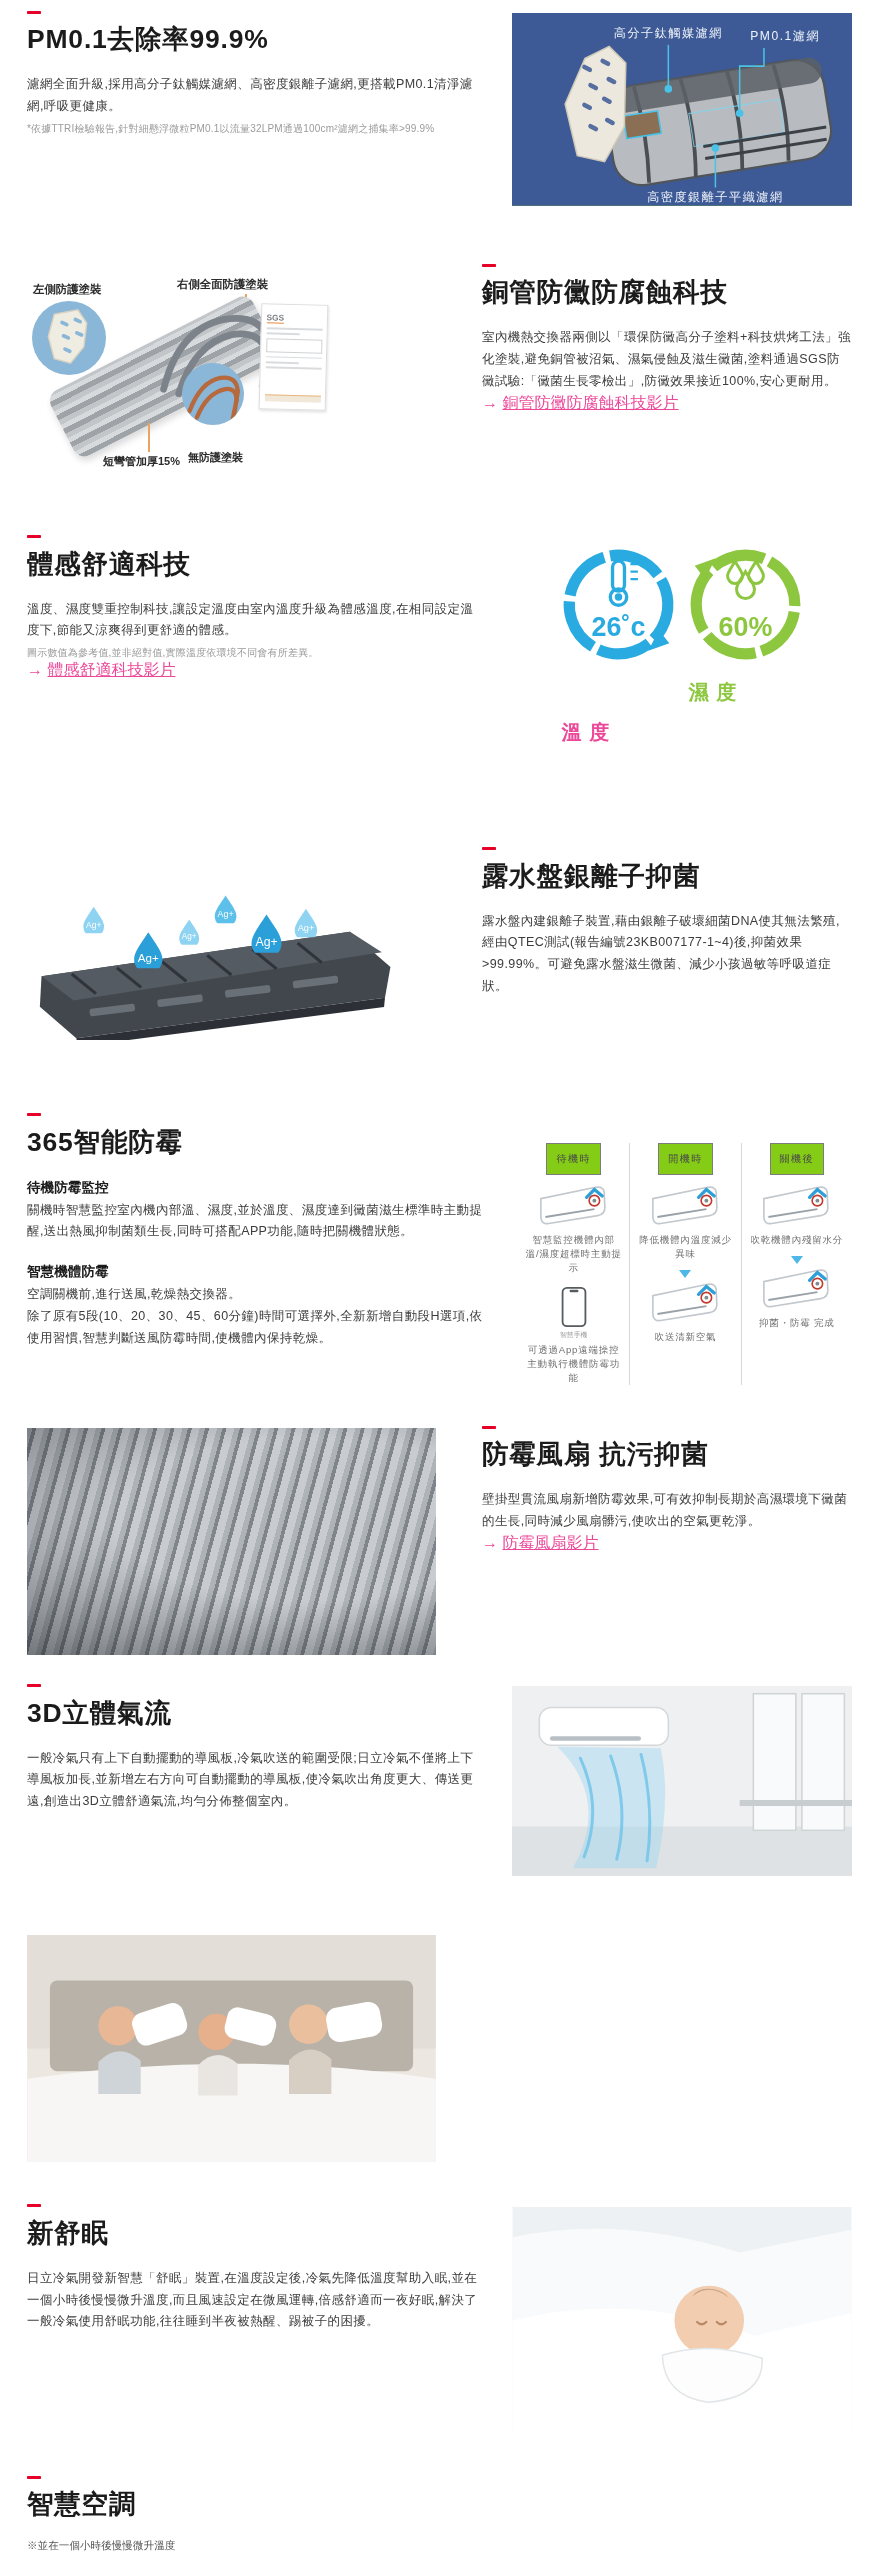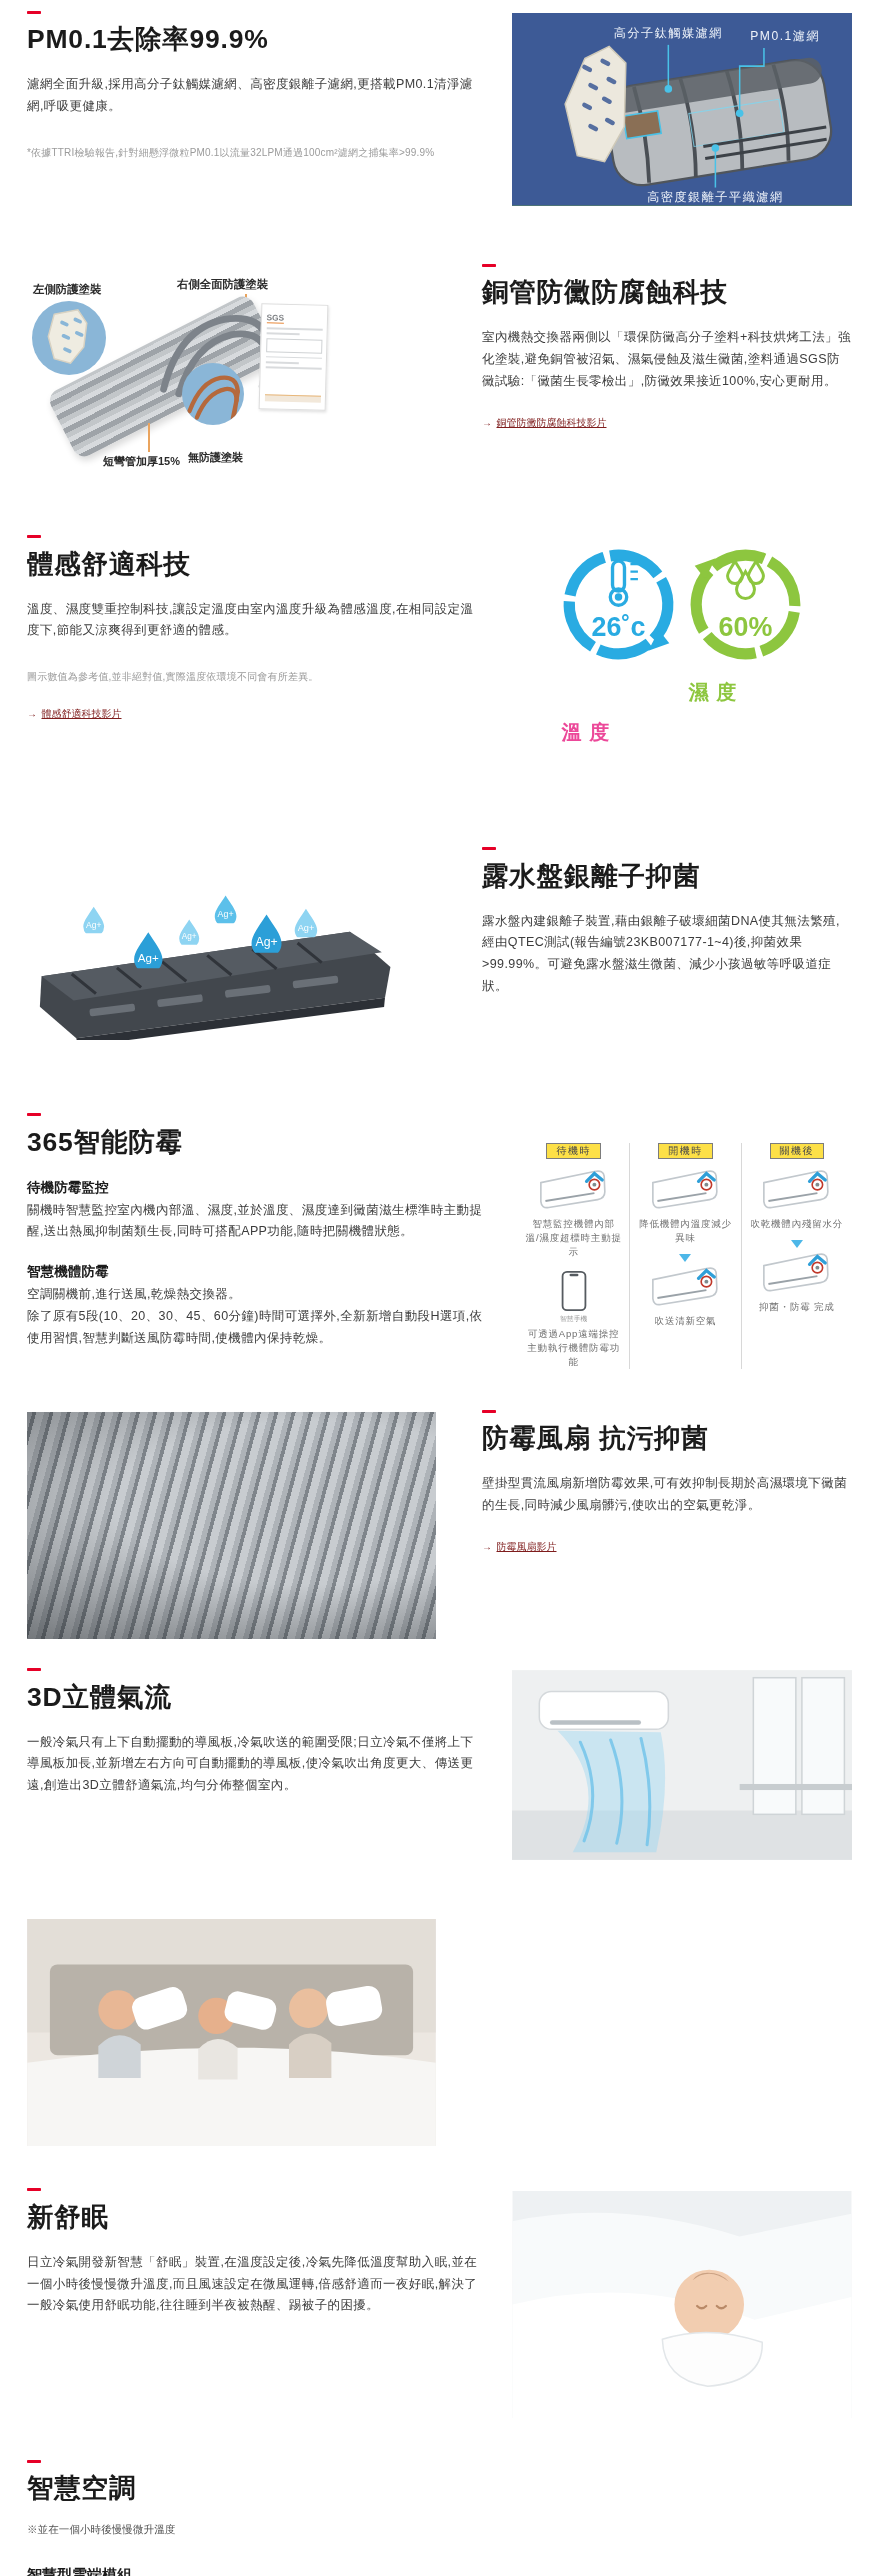--- a/index.html
+++ b/index.html
@@ -9,22 +9,22 @@
 
   section { display:grid; align-items:start; }
   .g-txt-img { grid-template-columns: 1fr 340px; column-gap:30px; }
   .g-img-txt { grid-template-columns: 425px 1fr; column-gap:30px; }
 
   .dash { width:13.6px; height:3px; background:#e60027; margin-bottom:10.6px; border-radius:0.8px; }
   h2 { font-size:26.5px; font-weight:bold; color:#1b1b1b; letter-spacing:0.8px; margin-bottom:18px; line-height:1.2; }
   h3 { font-size:13.6px; font-weight:bold; color:#1b1b1b; margin:20px 0 3px 0; }
   .body { font-size:12.5px; line-height:1.75; color:#3c3c3c; letter-spacing:0.4px; }
   .pre { white-space:pre-line; }
-  .foot { font-size:10px; color:#9b9b9b; margin-top:28px; letter-spacing:0.2px; }
-  .vlink { display:inline-block; margin-top:23px; font-size:10px; color:#7f1d1d; text-decoration:none; }
+  .foot { font-size:10px; color:#9b9b9b; margin-top:4px; letter-spacing:0.2px; }
+  .vlink { display:inline-block; font-size:16px; color:#ec4899; text-decoration:none; }
   .vlink .arrow { margin-right:4.5px; text-decoration:none; }
   .vlink .lbl { text-decoration:underline; }
   .redtxt { color:#d8365d; font-size:11px; margin-top:20px;text-align:right; }
 
   
   .filter-panel { width:340px; height:193px; background:#84cc16; position:relative; margin-top:2.3px; }
   .filter-panel svg { position:absolute; inset:0; }
 
   
   .pipes { position:relative; width:425px; height:250px; margin-top:7.6px; }
@@ -51,21 +51,21 @@
   .ring-label { font-size:20px; font-weight:bold; letter-spacing:7.6px; margin-top:7.6px; text-indent:7.6px;}
   .t-blue { color:#ec4899;margin-top:48px; } .t-green { color:#8dc63f; }
 
   
   .pan-visual { width:379px; margin-top:30px; }
 
   
   .diagram { display:grid; grid-template-columns:1fr 1fr 1fr; margin-top:30px; }
   .dcol { padding:0 7.6px; text-align:center; position:relative; }
   .dcol + .dcol { border-left:0.8px solid #d8d8d8; }
-  .tagbox { display:inline-block; border:0.8px solid #7c7c7c; padding:0 9px; font-size:10px; color:#4a4a4a; letter-spacing:1.5px; background:#fde047; margin-bottom:7.6px; }
+  .tagbox { display:inline-block; border:0.8px solid #7c7c7c; padding:8px 9px; font-size:10px; color:#4a4a4a; letter-spacing:1.5px; background:#84cc16; margin-bottom:7.6px; }
   .ac-ill { width:79px; height:47px; display:block; margin:0 auto; }
   .cap { font-size:9.5px; color:#6f6f6f; line-height:1.5; letter-spacing:0.8px; white-space:pre-line; margin-top:3px; }
   .phone-ill { width:26px; height:42px; display:block; margin:10.6px auto 3px auto; }
   .phone-note { font-size:6.8px; color:#9a9a9a; margin-top:-1.5px; }
   .down-tri { width:0; height:0; border-left:6.8px solid transparent; border-right:6.8px solid transparent; border-top:8.3px solid #4db7e8; margin:9px auto 1.5px auto; }
 
   
   .photo { position:relative; overflow:hidden; }
   .fan-photo { width:409px; height:227px; margin-top:3.8px;
     background:

